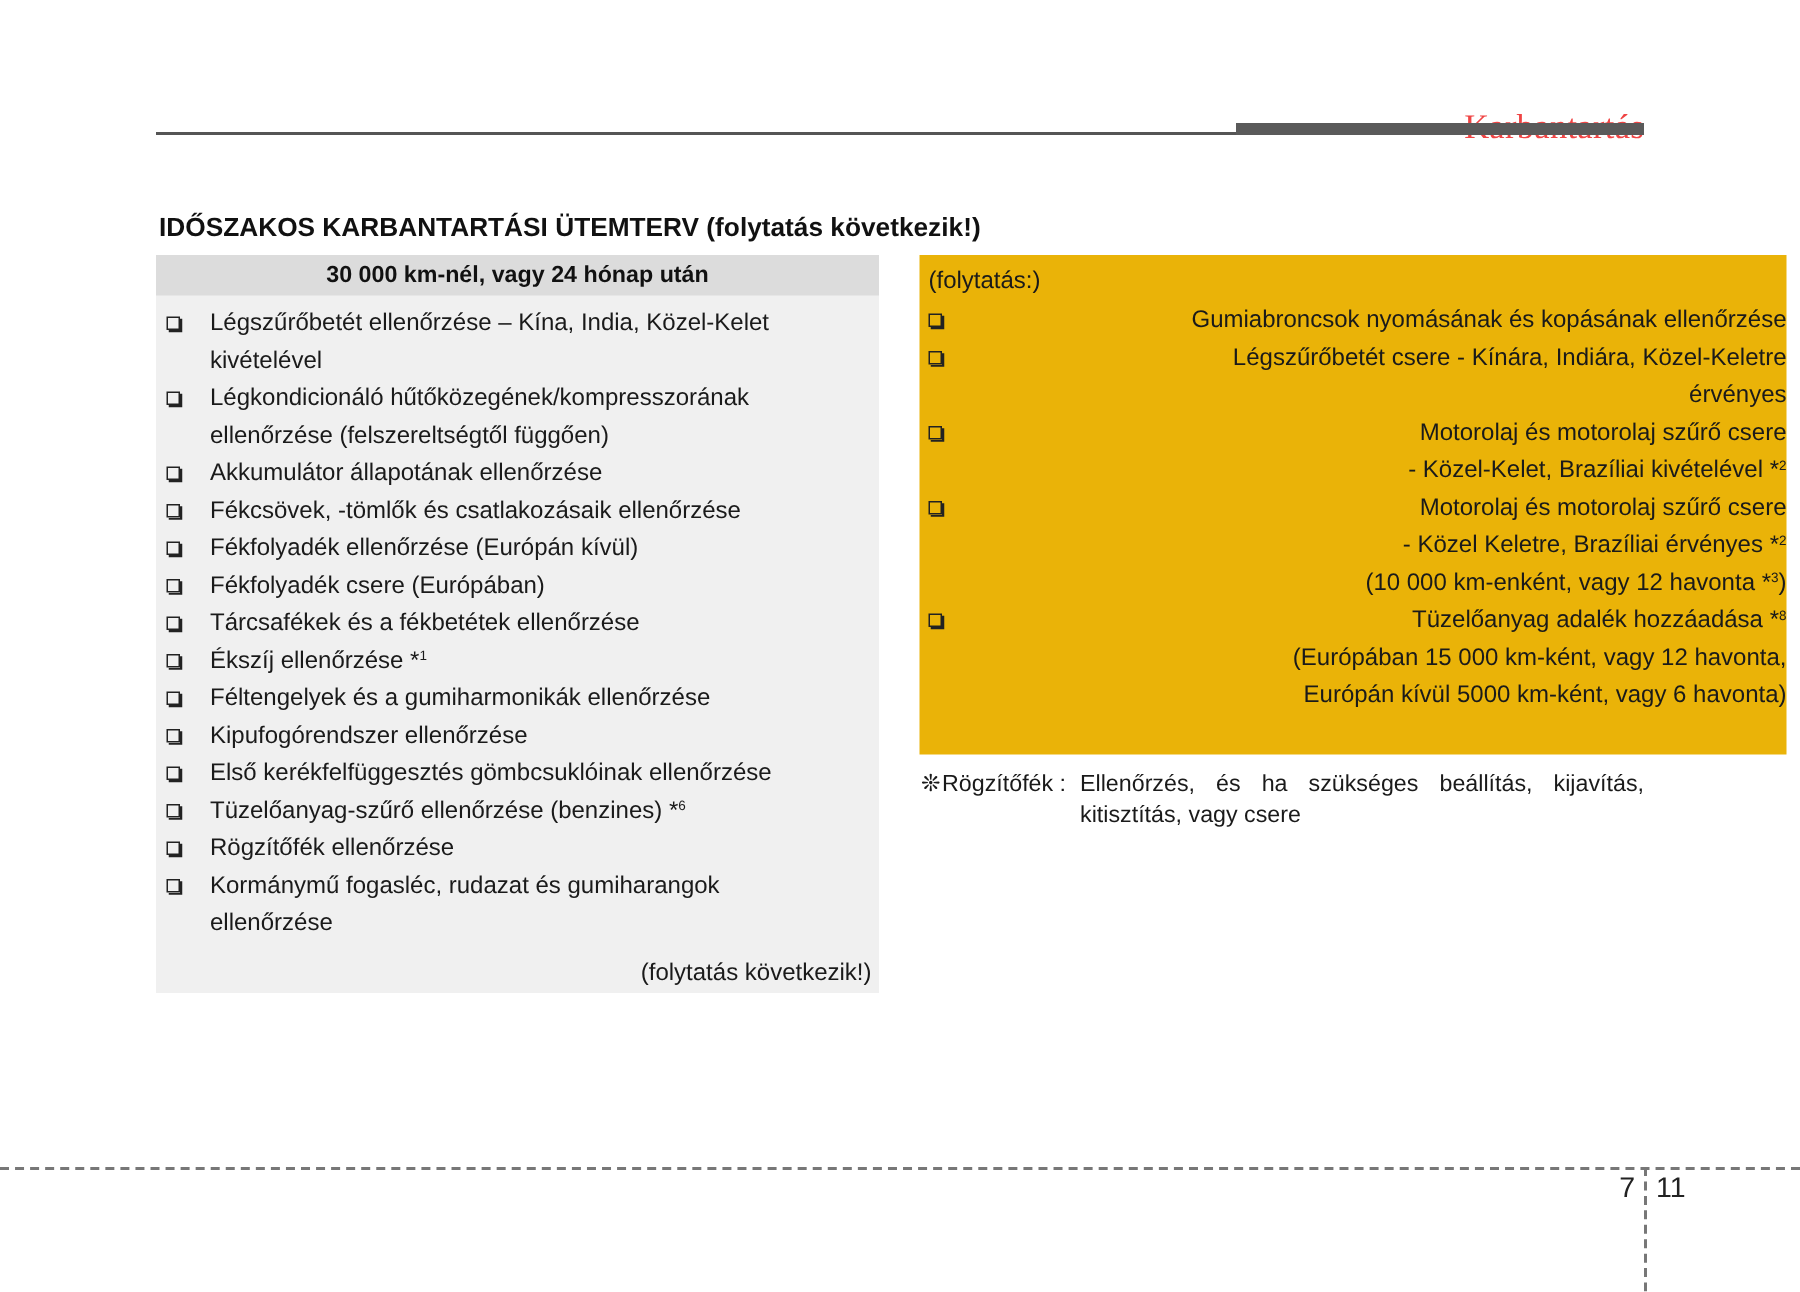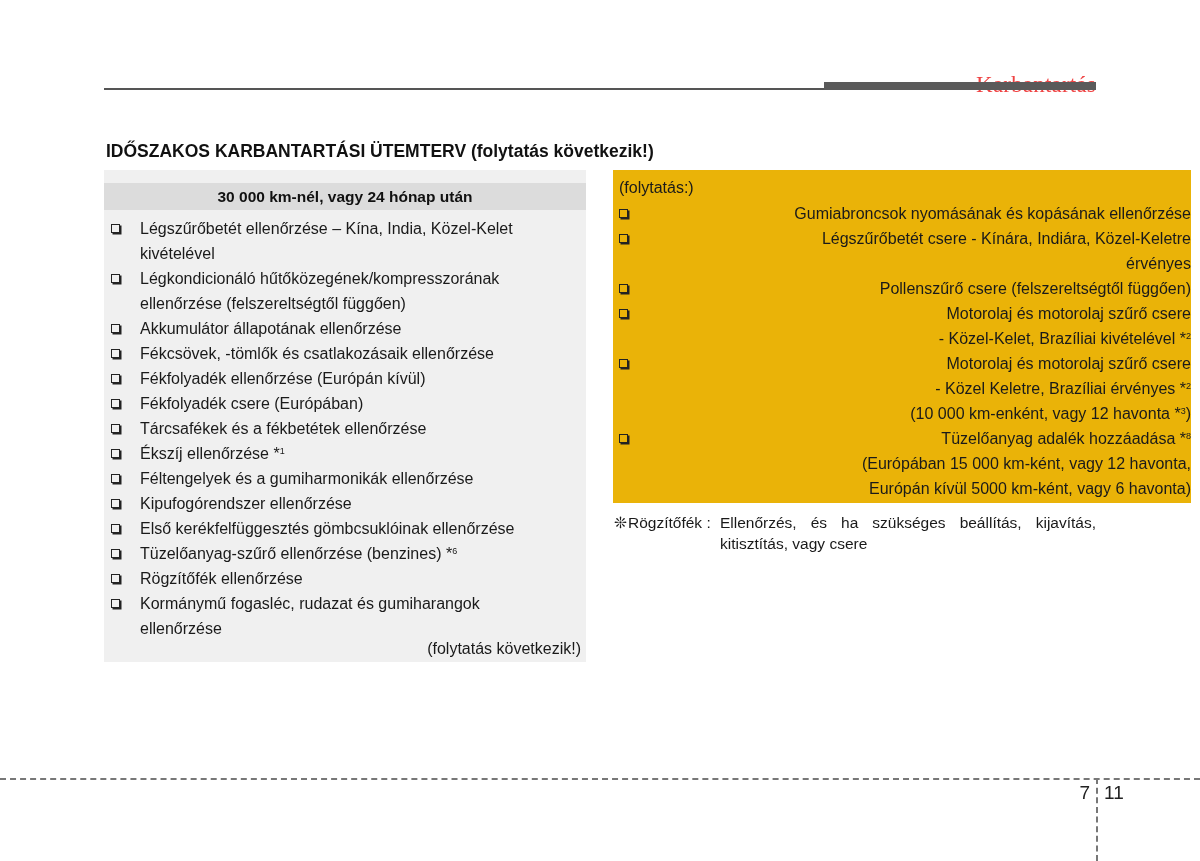--- a/index.html
+++ b/index.html
@@ -21,21 +21,21 @@
     position: absolute; left: 106px; top: 141px;
     font-size: 17.5px; font-weight: bold; color: #111;
   }
 
   .box-left {
     position: absolute; left: 104px; top: 170px; width: 482px; height: 492px;
     background: #f0f0f0;
   }
   .box-left .band {
     height: 27px; background: #dcdcdc; text-align: center;
-    font-weight: bold; font-size: 15.5px; line-height: 27px; color: #111; margin-top: 13px;
+    font-weight: bold; font-size: 15.5px; line-height: 27px; color: #111;
   }
   .items { padding: 6px 0 0 7px; font-size: 16px; line-height: 25px; color: #1a1a1a; }
   .item { position: relative; padding-left: 17px; }
   .item .cb {
     position: absolute; left: 0; top: 8px; width: 9px; height: 9px;
     border: 1.3px solid #222; box-shadow: 1.5px 1.5px 0 #222; box-sizing: border-box;
   }
   .item .line { display: block; white-space: nowrap; margin-left: 12px; }
   sup { font-size: 9px; vertical-align: 5px; line-height: 0; }
   .cont-note {
@@ -151,24 +151,20 @@
         <span class="cb"></span>
         <span class="line"><span>Gumiabroncsok nyomásának és kopásának ellenőrzése</span></span>
       </div>
       <div class="item">
         <span class="cb"></span>
         <span class="line"><span>Légszűrőbetét csere - Kínára, Indiára, Közel-Keletre</span></span>
         <span class="line"><span>érvényes</span></span>
       </div>
       <div class="item">
         <span class="cb"></span>
-        <span class="line"><span>Pollenszűrő csere (felszereltségtől függően)</span></span>
-      </div>
-      <div class="item">
-        <span class="cb"></span>
         <span class="line"><span>Motorolaj és motorolaj szűrő csere</span></span>
         <span class="line"><span>- Közel-Kelet, Brazíliai kivételével *</span><sup>2</sup></span>
       </div>
       <div class="item">
         <span class="cb"></span>
         <span class="line"><span>Motorolaj és motorolaj szűrő csere</span></span>
         <span class="line"><span>- Közel Keletre, Brazíliai érvényes *</span><sup>2</sup></span>
         <span class="line"><span>(10 000 km-enként, vagy 12 havonta *</span><sup>3</sup><span>)</span></span>
       </div>
       <div class="item">

